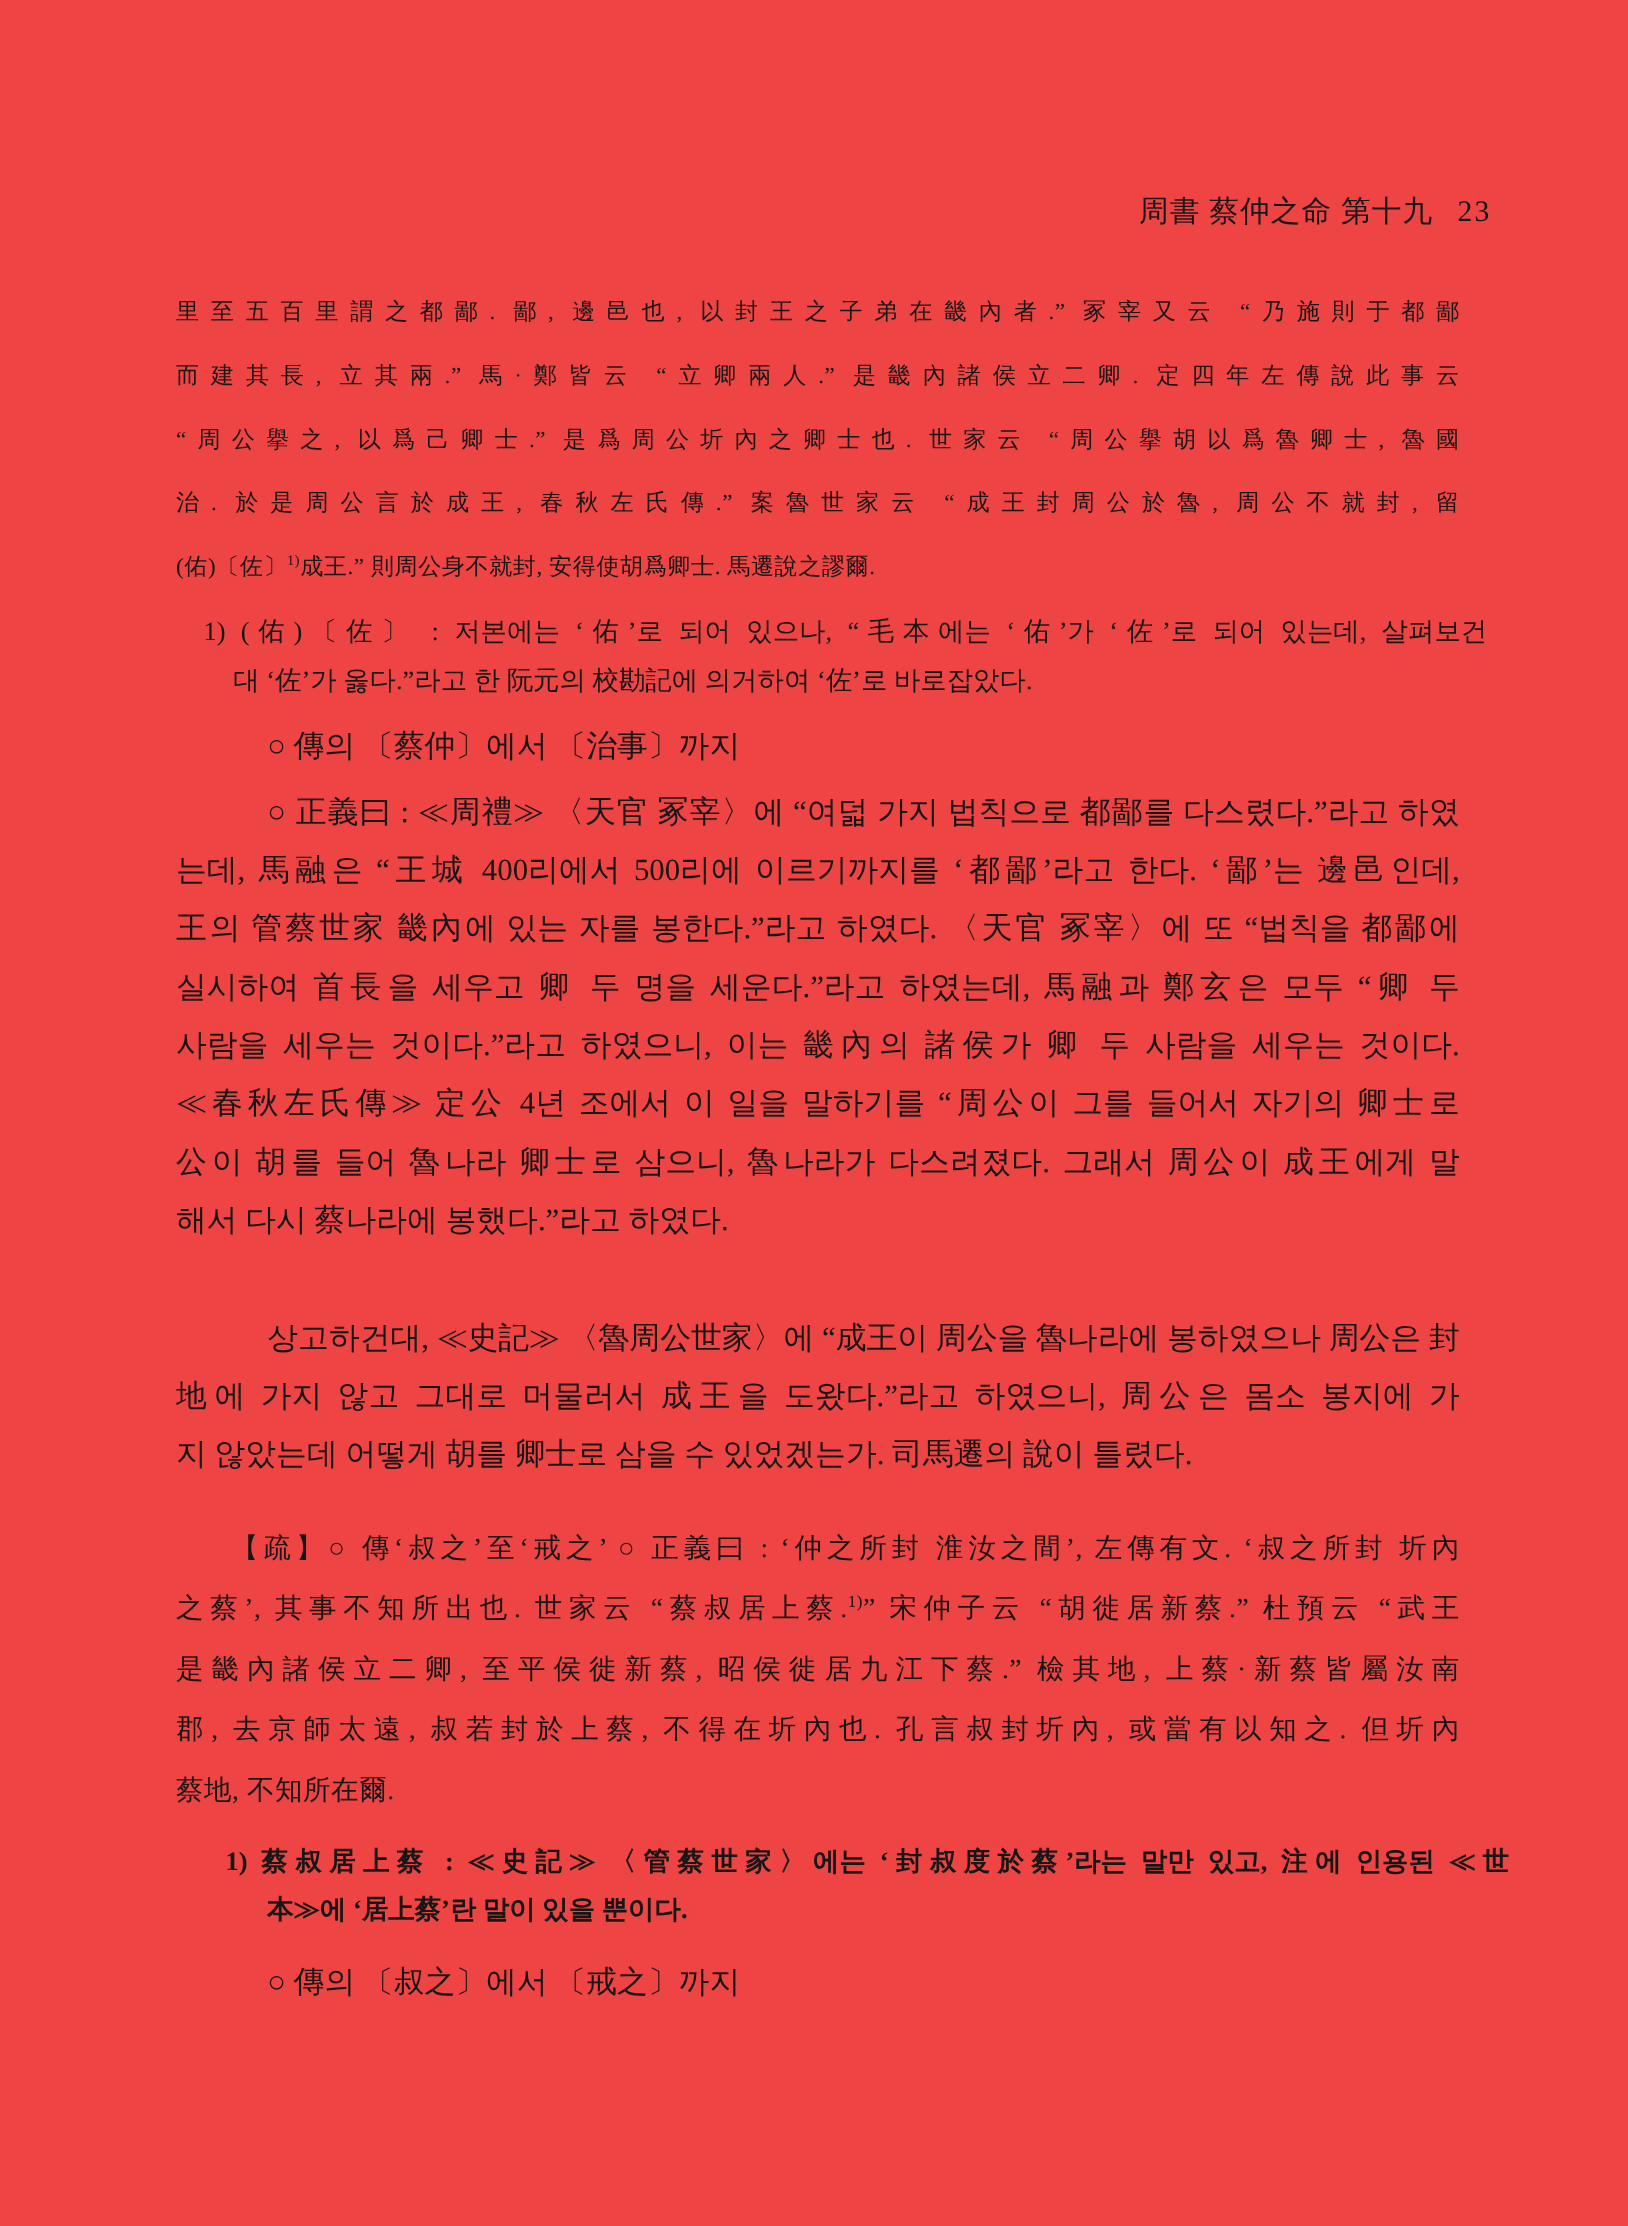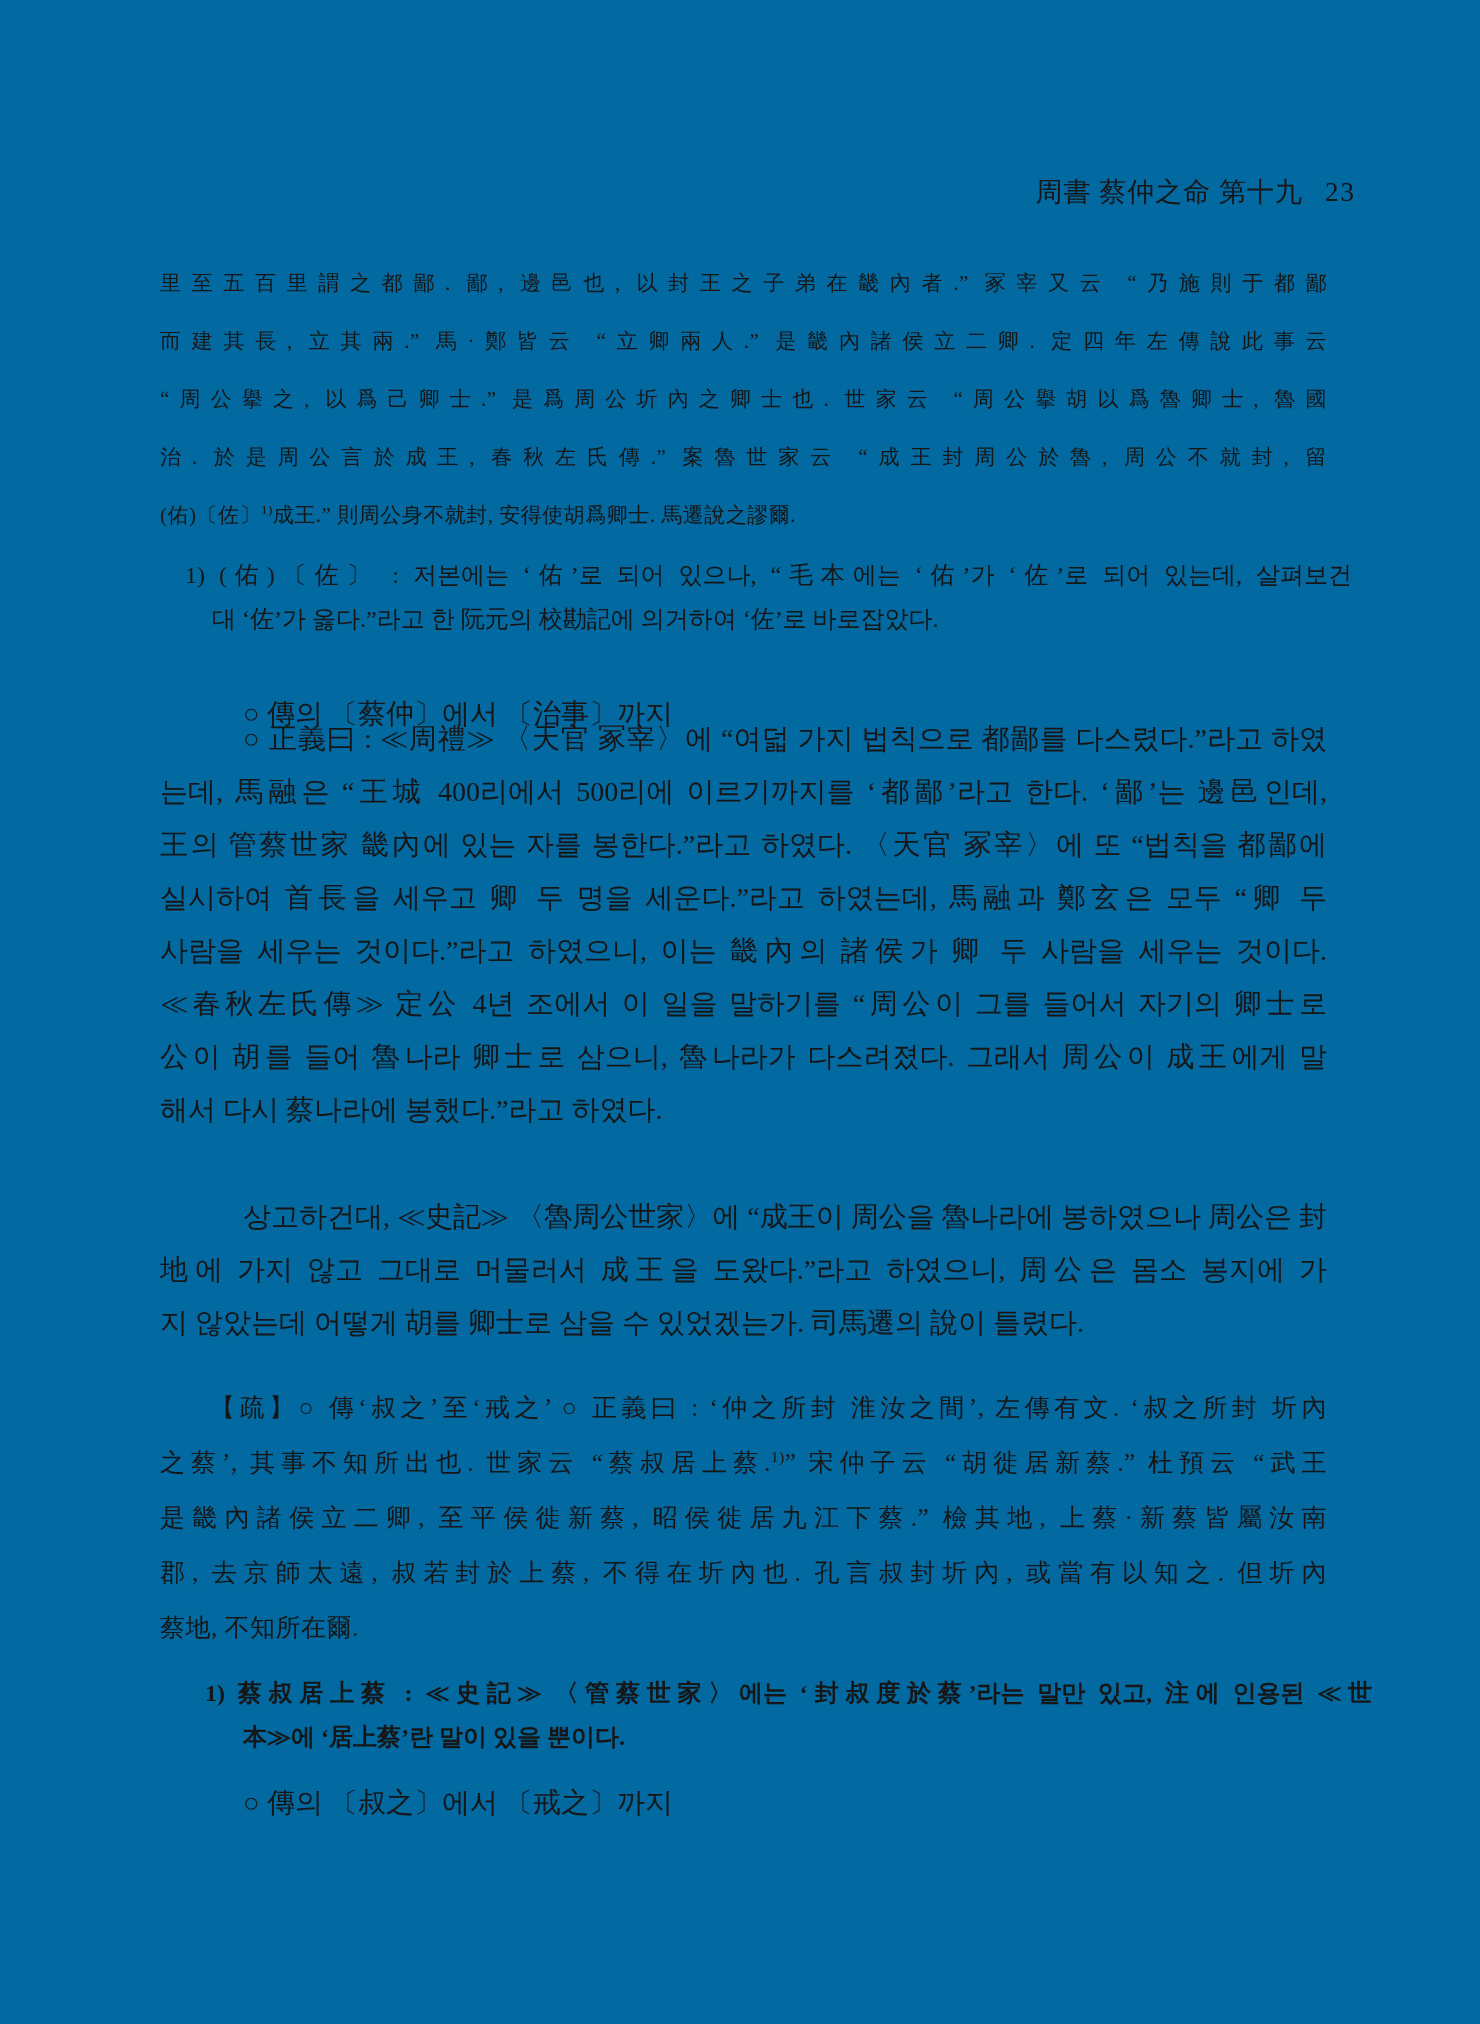--- a/index.html
+++ b/index.html
@@ -1,19 +1,19 @@
 <!DOCTYPE html>
 <html><head>
 <meta charset="utf-8">
 <style>
   html,body{margin:0;padding:0;background:#ffffff;}
   .page{
     position:relative;
     width:1480px;height:2024px;
-    background:#0369a1;
+    background:#ef4444;
     font-family:"Liberation Serif","DejaVu Serif",serif;
     color:#161616;
     overflow:hidden;
   }
   .block{position:absolute;left:160px;width:1167px;}
   .header{
     position:absolute;top:174px;left:160px;width:1196px;
     text-align:right;font-size:27px;line-height:36px;
     letter-spacing:1px;white-space:nowrap;
   }
@@ -47,21 +47,21 @@
     <div class="line just">“周公擧之, 以爲己卿士.” 是爲周公圻內之卿士也. 世家云 “周公擧胡以爲魯卿士, 魯國</div>
     <div class="line just">治. 於是周公言於成王, 春秋左氏傳.” 案魯世家云 “成王封周公於魯, 周公不就封, 留</div>
     <div class="line"><span>(佑)〔佐〕</span><sup>1)</sup><span>成王.” 則周公身不就封, 安得使胡爲卿士. 馬遷說之謬爾.</span></div>
   </div>
 
   <div class="block fn fn1-wrap" style="top:553px;">
     <div class="line just"><span>1)</span> <span>(佑)〔佐〕 : 저본에는 ‘佑’로 되어 있으나, “毛本에는 ‘佑’가 ‘佐’로 되어 있는데, 살펴보건</span></div>
     <div class="line fn-cont1">대 ‘佐’가 옳다.”라고 한 阮元의 校勘記에 의거하여 ‘佐’로 바로잡았다.</div>
   </div>
 
-  <div class="block ko" style="top:687px;">
+  <div class="block ko" style="top:652px;">
     <div class="line ind-o">○ 傳의 〔蔡仲〕에서 〔治事〕까지</div>
   </div>
 
   <div class="block ko" style="top:712px;">
     <div class="line just ind-o">○ 正義曰 : ≪周禮≫ 〈天官 冢宰〉에 “여덟 가지 법칙으로 都鄙를 다스렸다.”라고 하였</div>
     <div class="line just">는데, 馬融은 “王城 400리에서 500리에 이르기까지를 ‘都鄙’라고 한다. ‘鄙’는 邊邑인데,</div>
     <div class="line just">王의 管蔡世家 畿內에 있는 자를 봉한다.”라고 하였다. 〈天官 冢宰〉에 또 “법칙을 都鄙에</div>
     <div class="line just">실시하여 首長을 세우고 卿 두 명을 세운다.”라고 하였는데, 馬融과 鄭玄은 모두 “卿 두</div>
     <div class="line just">사람을 세우는 것이다.”라고 하였으니, 이는 畿內의 諸侯가 卿 두 사람을 세우는 것이다.</div>
     <div class="line just">≪春秋左氏傳≫ 定公 4년 조에서 이 일을 말하기를 “周公이 그를 들어서 자기의 卿士로</div>

